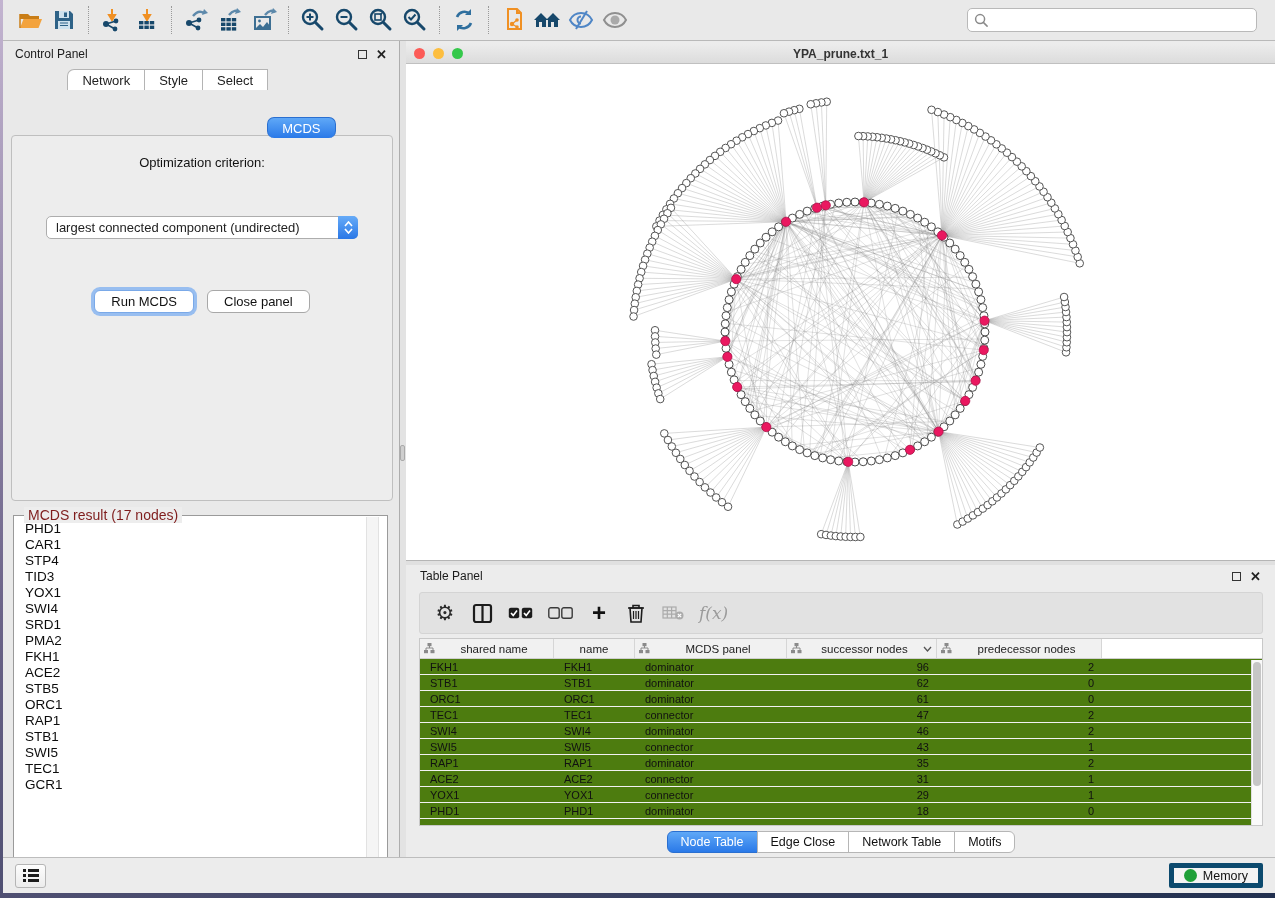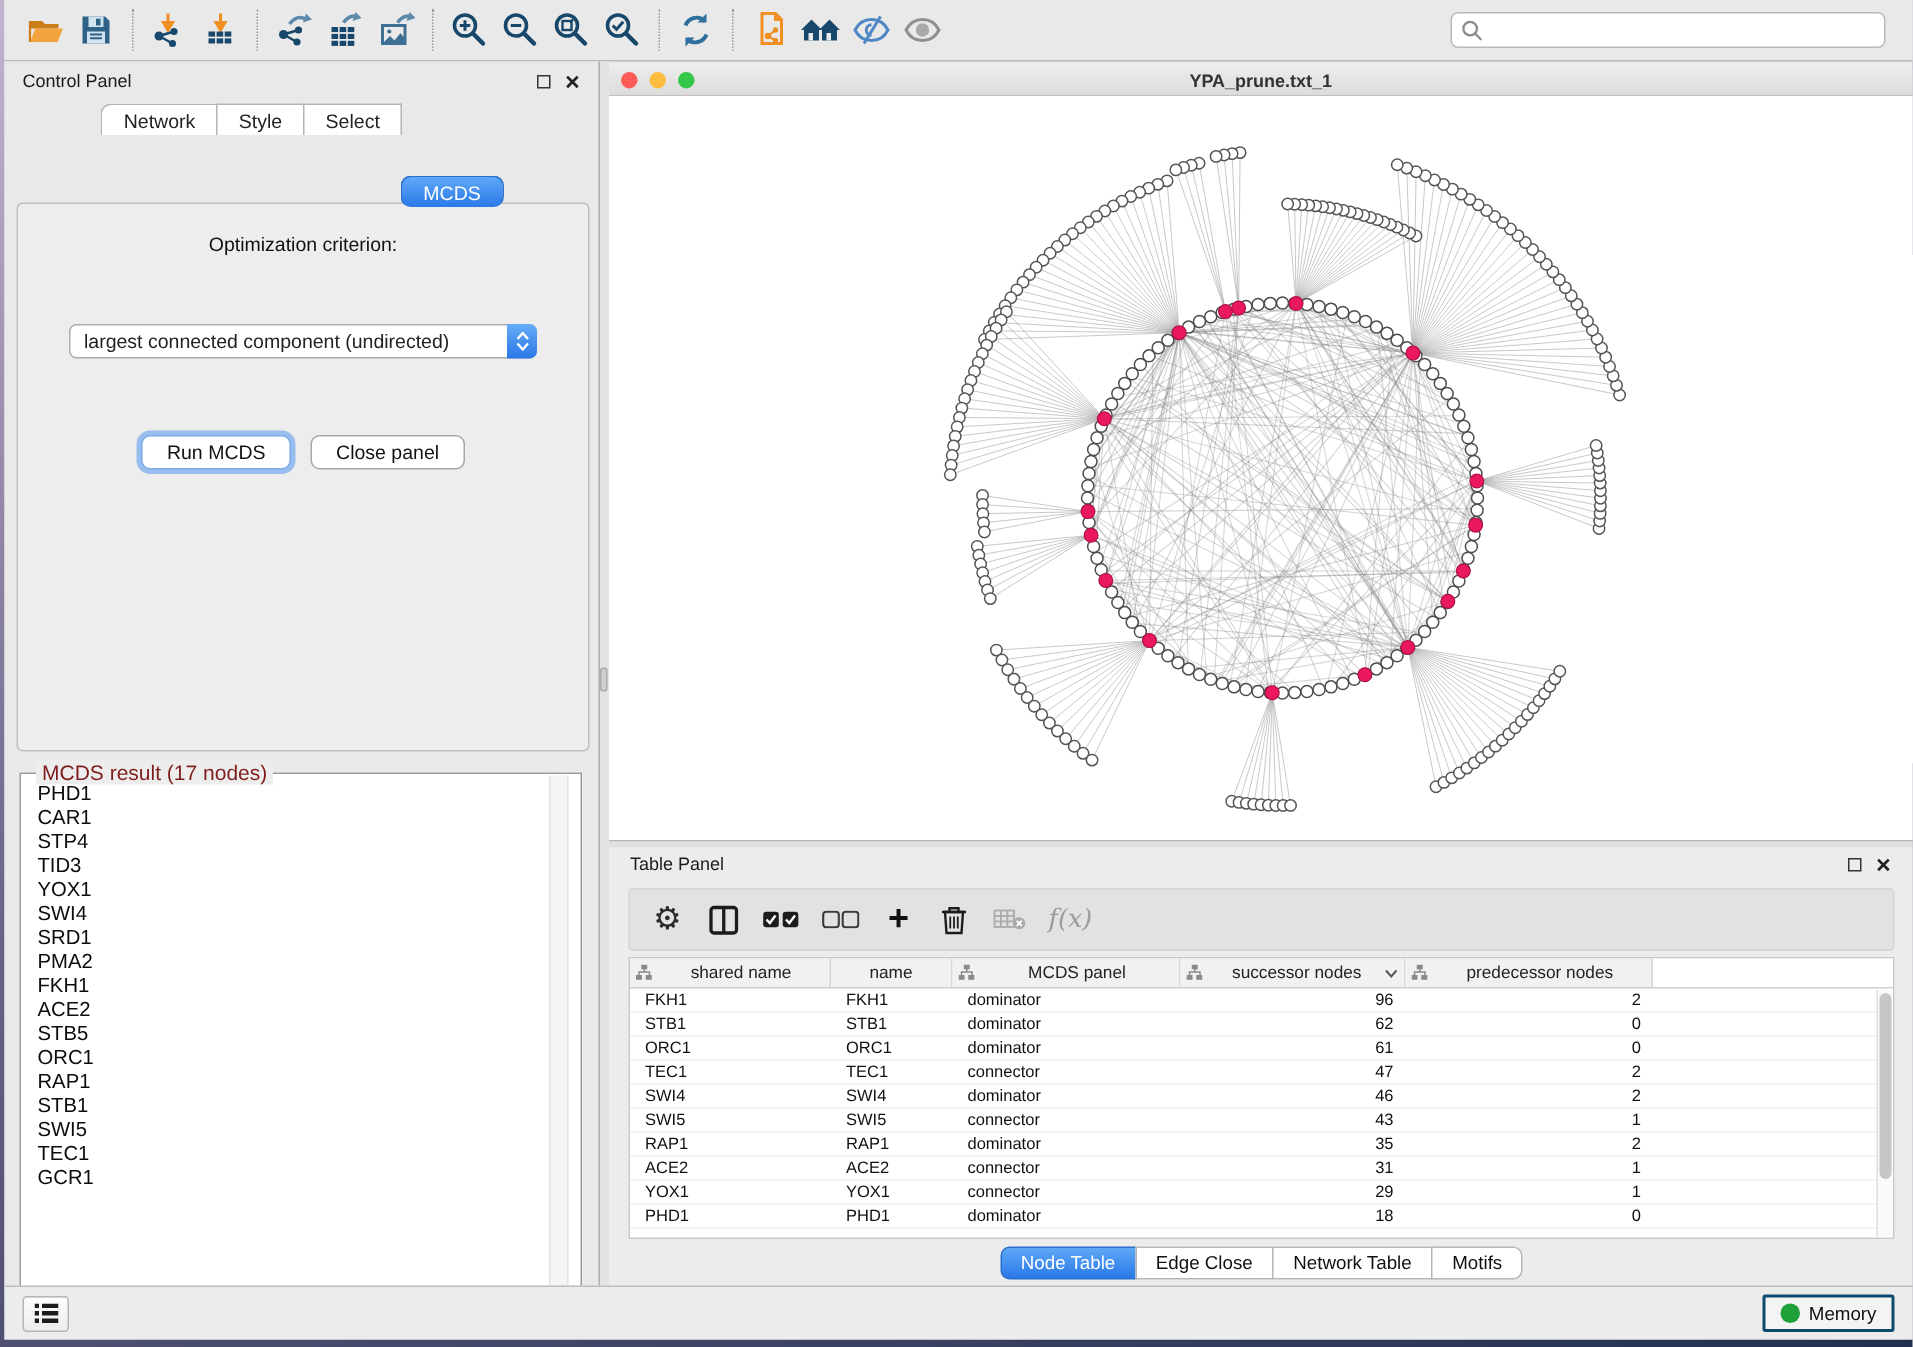--- a/index.html
+++ b/index.html
@@ -82,21 +82,21 @@
   
   #table-panel { flex:1; background:#ececec; position:relative; overflow:hidden; }
   #tp-titlebar { height:22px; display:flex; align-items:center; padding:0 14px; }
   #tp-toolbar { margin:5px 12px 0 13px; height:42px; background:#e2e2e2; border:1px solid #d4d4d4;
                 border-radius:3px; display:flex; align-items:center; padding-left:14px; gap:15px; }
   .tp-ico { display:flex; align-items:center; justify-content:center; min-width:22px; height:26px; }
   .gear-glyph { font-size:21px; color:#2b2b2b; line-height:22px; }
   .plus-glyph { font-size:24px; font-weight:900; color:#111; line-height:20px; }
   .fx-glyph { font-family:"DejaVu Serif", serif; font-style:italic; font-size:17px; color:#9b9b9b; }
 
-  #node-table { margin:4px 12px 0 13px; background:#ffffff; border:1px solid #c8c8c8; height:188px;
+  #node-table { margin:4px 12px 0 13px; background:#4d7c0f; border:1px solid #c8c8c8; height:188px;
                 position:relative; overflow:hidden; }
   #nt-header { display:flex; height:20px; border-bottom:1px solid #cfcfcf; background:#fff; }
   .hcell { background:#f1f1f1; border-right:1px solid #d6d6d6; display:flex; align-items:center;
            font-size:11.5px; color:#222; padding:0 4px; }
   .hcell .hlabel { flex:1; text-align:center; }
   .hfiller { flex:1; background:#fff; }
   .c0{width:134px}.c1{width:81px}.c2{width:152px}.c3{width:150px}.c4{width:165px}
   #nt-rows .trow { display:flex; height:16px; border-bottom:1px solid #f1f1f1; }
   .tcell { font-size:11px; color:#111; display:flex; align-items:center; }
   .tcell.txt { padding-left:10px; }
@@ -110,21 +110,21 @@
             background:#fff; border:1px solid #b6b6b6; margin-right:-1px; color:#111; }
   .tp-tab:first-child { border-radius:6px 0 0 6px; }
   .tp-tab:last-child { border-radius:0 6px 6px 0; }
   .tp-tab.selected { background:linear-gradient(#5fa8f7,#2a79e8); color:#fff; border-color:#2a6fd0; }
 
   
   #statusbar { position:absolute; left:0; right:0; bottom:0; height:36px; background:#ececec;
                border-top:1px solid #bdbdbd; display:flex; align-items:center; padding:0 12px; }
   #console-btn { width:31px; height:24px; background:linear-gradient(#fdfdfd,#ececec);
                  border:1px solid #b5b5b5; border-radius:3px; display:flex; align-items:center; justify-content:center; }
-  #memory-btn { margin-left:auto; height:25px; background:#f4f4f4; border:2px solid #0c4a6e; border-radius:2px;
+  #memory-btn { margin-left:auto; height:25px; background:#f4f4f4; border:5px solid #0c4a6e; border-radius:2px;
                 display:flex; align-items:center; padding:0 10px; gap:6px; font-size:12.5px; color:#111; }
   #memory-dot { width:13px; height:13px; border-radius:50%; background:#1fa038; }
 
   .tree-ico { margin-right:4px; flex:none; }
 </style>
 </head>
 <body>
 
 <div id="app">
 

